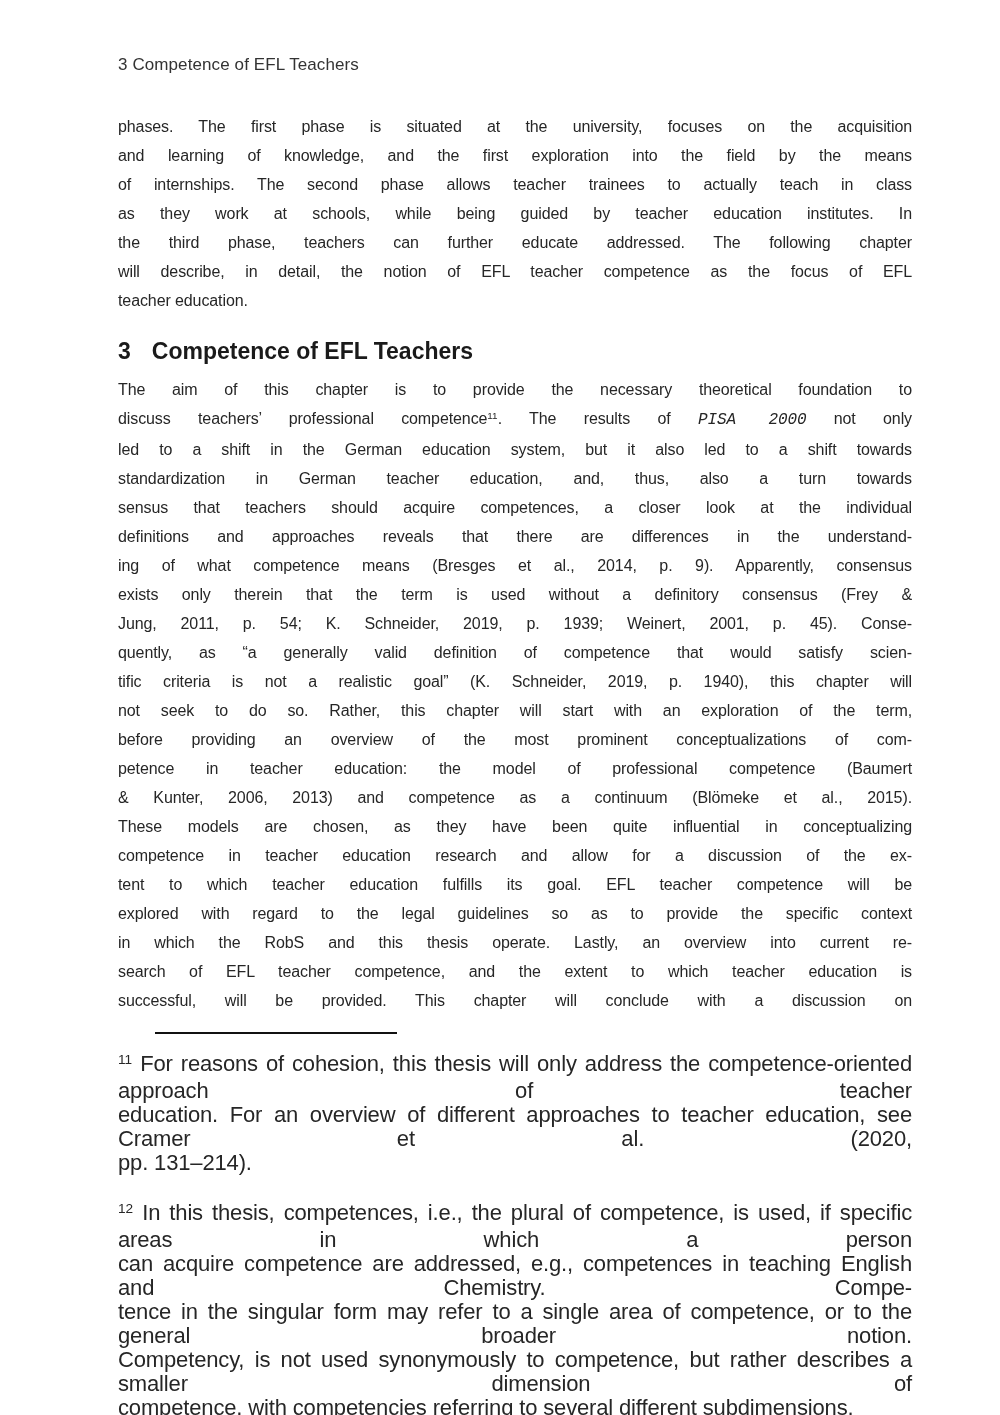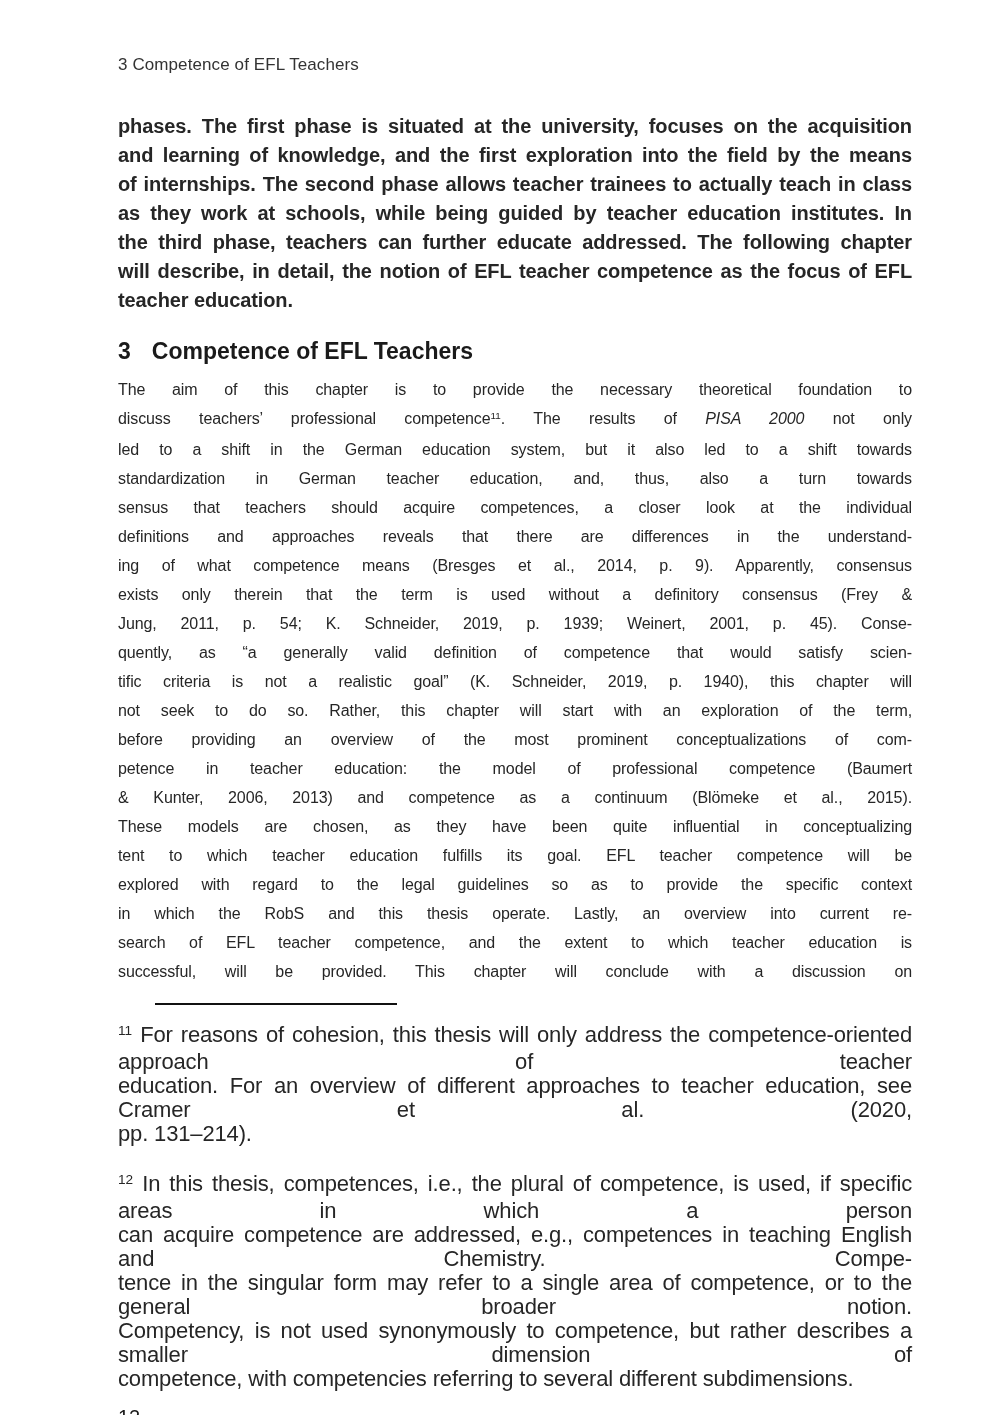--- a/index.html
+++ b/index.html
@@ -26,24 +26,23 @@
     text-align: justify;
     text-align-last: justify;
     white-space: normal;
   }
   .last-line-left .line:last-child {
     text-align: right;
     text-align-last: left;
   }
   .intro-paragraph {
     margin-top: 37px;
-    font-size: 20px;
+    font-size: 16px;
     line-height: 29px;
     letter-spacing: -0.1px;
-    font-weight: bold;
   }
   .section-heading {
     margin: 21px 0 0 0;
     font-size: 23px;
     line-height: 30px;
     font-weight: bold;
     color: #1a1a1a;
   }
   .section-heading .heading-number { display: inline-block; margin-right: 21px; }
   .body-paragraph {
@@ -51,21 +50,21 @@
     font-size: 16px;
     line-height: 29px;
     letter-spacing: -0.1px;
   }
   .sup {
     font-size: 0.62em;
     position: relative;
     top: -0.48em;
     letter-spacing: 0;
   }
-  .italic { font-style: italic; }
+  .italic { font-style: italic; font-family: Liberation Mono, monospace; }
   .footnote-rule {
     margin: 17px 0 0 37px;
     width: 242px;
     height: 0;
     border: none;
     border-top: 2px solid #111111;
   }
   .footnote {
     font-size: 22px;
     line-height: 24px;
@@ -111,20 +110,21 @@
       <div class="line">ing of what competence means (Bresges et al., 2014, p. 9). Apparently, consensus</div>
       <div class="line">exists only therein that the term is used without a definitory consensus (Frey &amp;</div>
       <div class="line">Jung, 2011, p. 54; K. Schneider, 2019, p. 1939; Weinert, 2001, p. 45). Conse-</div>
       <div class="line">quently, as “a generally valid definition of competence that would satisfy scien-</div>
       <div class="line">tific criteria is not a realistic goal” (K. Schneider, 2019, p. 1940), this chapter will</div>
       <div class="line">not seek to do so. Rather, this chapter will start with an exploration of the term,</div>
       <div class="line">before providing an overview of the most prominent conceptualizations of com-</div>
       <div class="line">petence in teacher education: the model of professional competence (Baumert</div>
       <div class="line">&amp; Kunter, 2006, 2013) and competence as a continuum (Blömeke et al., 2015).</div>
       <div class="line">These models are chosen, as they have been quite influential in conceptualizing</div>
+      <div class="line">competence in teacher education research and allow for a discussion of the ex-</div>
       <div class="line">tent to which teacher education fulfills its goal. EFL teacher competence will be</div>
       <div class="line">explored with regard to the legal guidelines so as to provide the specific context</div>
       <div class="line">in which the RobS and this thesis operate. Lastly, an overview into current re-</div>
       <div class="line">search of EFL teacher competence, and the extent to which teacher education is</div>
       <div class="line">successful, will be provided. This chapter will conclude with a discussion on</div>
     </div>
 
   <hr class="footnote-rule">
 
   <div class="para footnote footnote-11 last-line-left">

